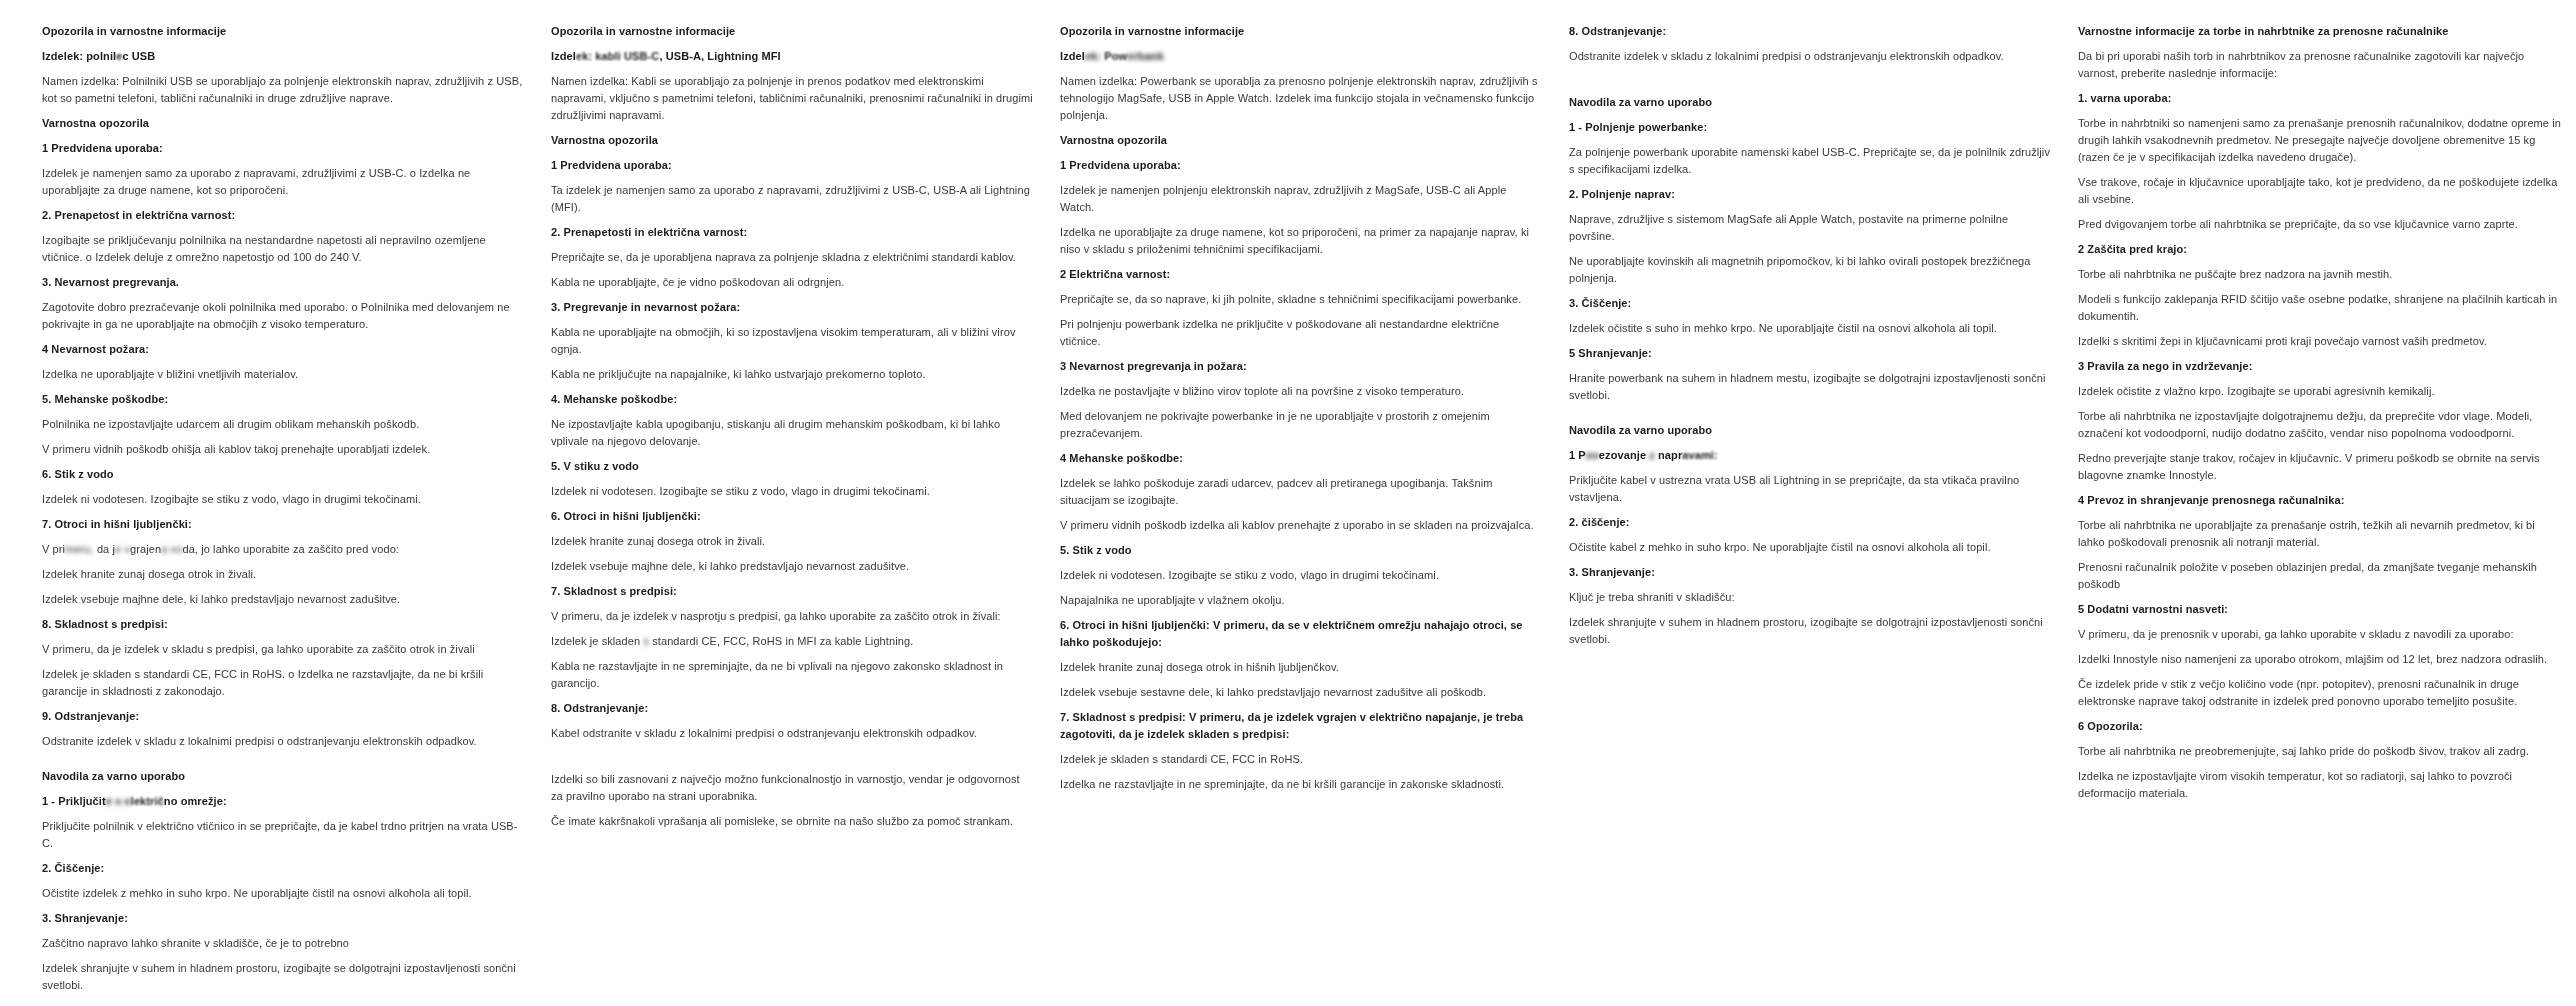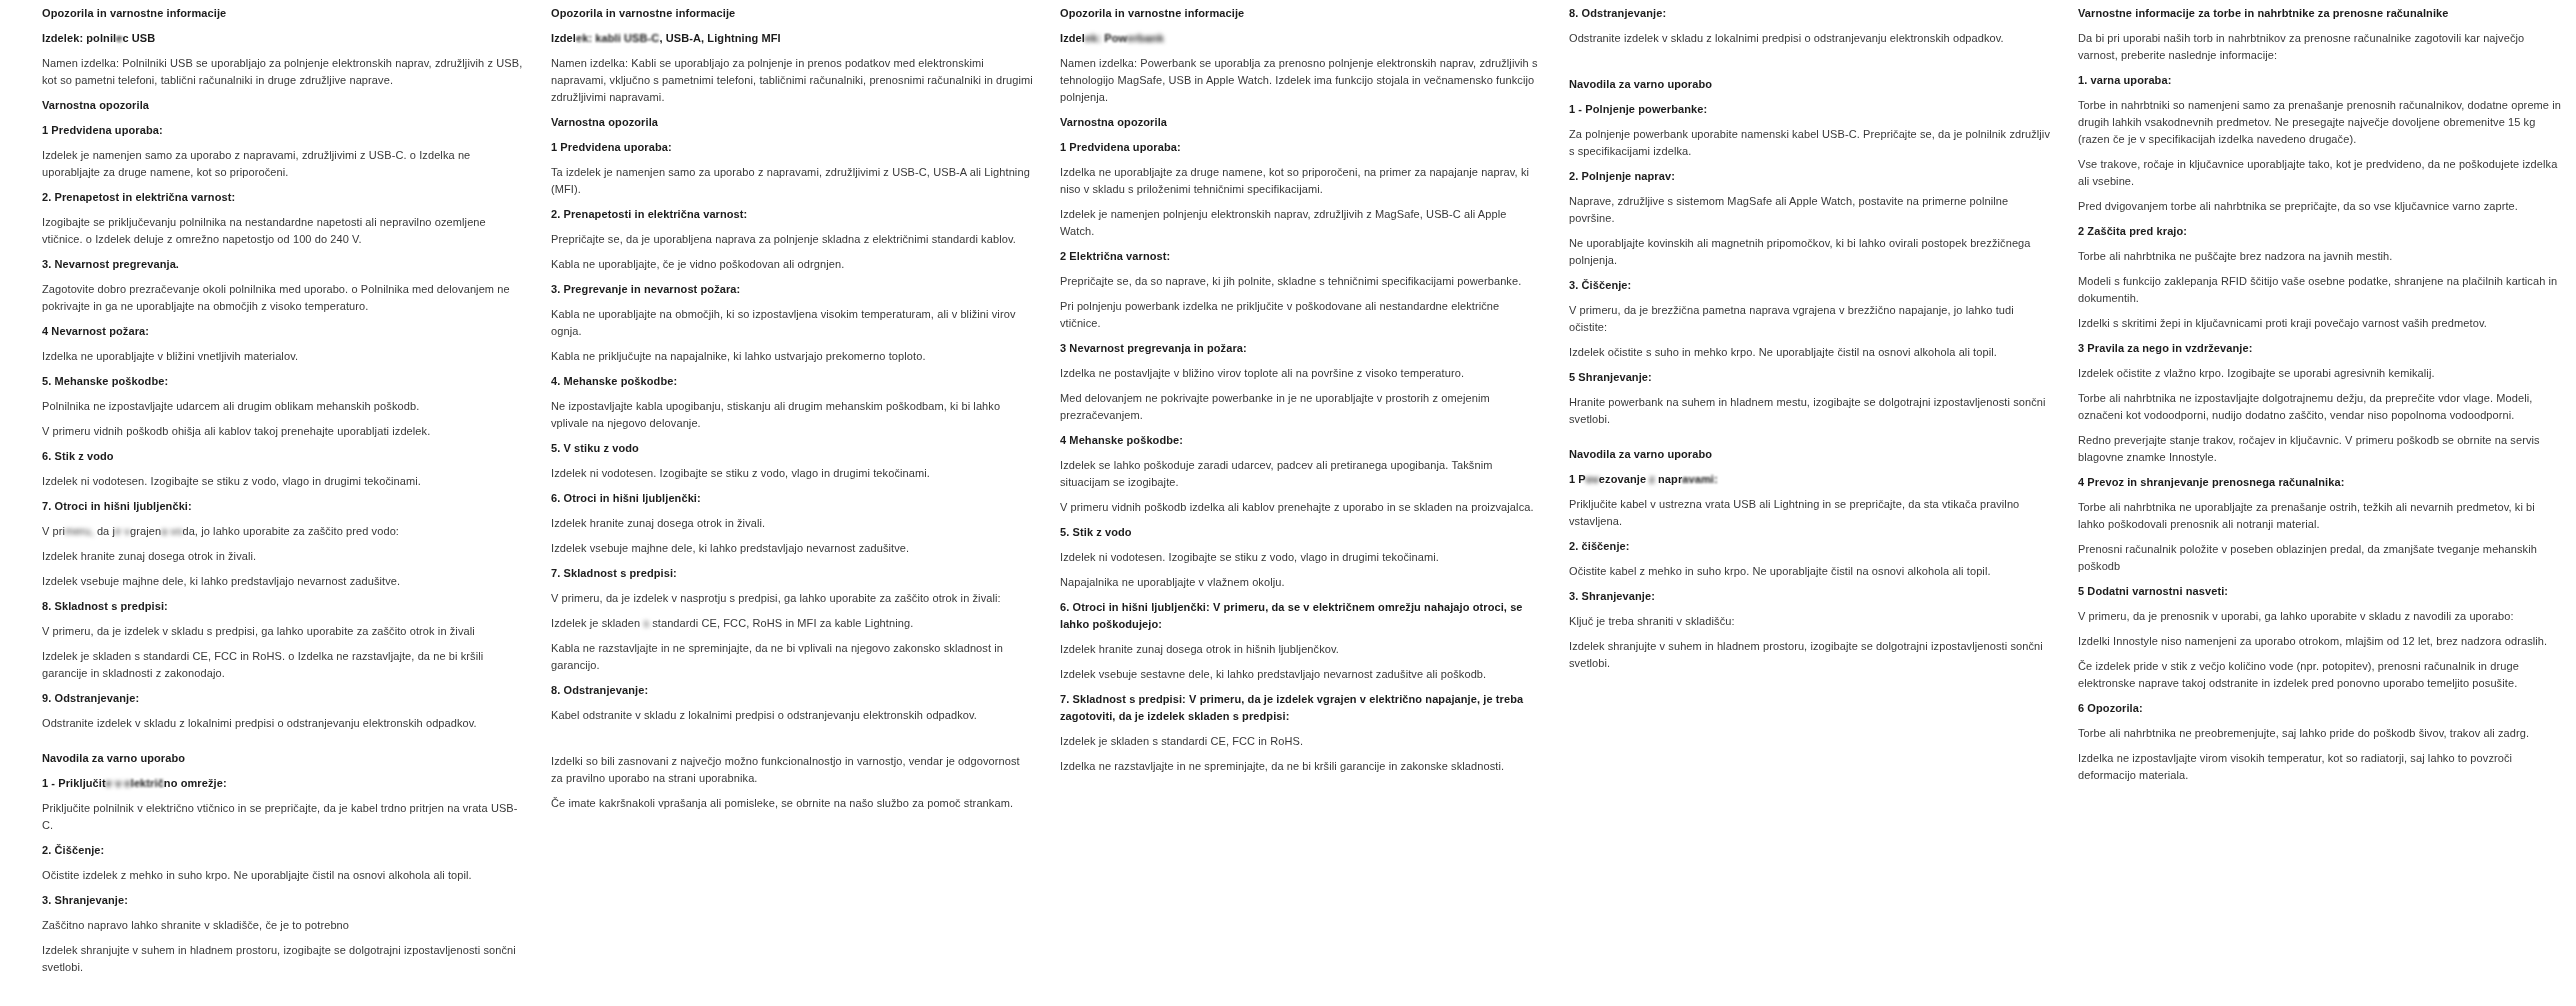--- a/index.html
+++ b/index.html
@@ -8,21 +8,21 @@
     width: 2576px;
     height: 1006px;
     background: #ffffff;
     overflow: hidden;
     font-family: "Liberation Sans", sans-serif;
   }
   .canvas {
     box-sizing: border-box;
     width: 2576px;
     height: 1006px;
-    padding: 5px 16px 0 42px;
+    padding: 23px 16px 0 42px;
     display: flex;
     gap: 26px;
   }
   .col {
     flex: none;
     width: 483px;
   }
   .b-h, .b-p {
     font-size: 11px;
     line-height: 17px;
@@ -112,22 +112,22 @@
       <div class="gap"></div>
       <div class="b-p">Izdelki so bili zasnovani z največjo možno funkcionalnostjo in varnostjo, vendar je odgovornost za pravilno uporabo na strani uporabnika.</div>
       <div class="b-p">Če imate kakršnakoli vprašanja ali pomisleke, se obrnite na našo službo za pomoč strankam.</div>
     </div>
     <div class="col">
       <div class="b-h">Opozorila in varnostne informacije</div>
       <div class="b-h"><span>Izdel</span><span class="blur">ek: </span><span class="blur-light">Pow</span><span class="blur">erbank</span></div>
       <div class="b-p">Namen izdelka: Powerbank se uporablja za prenosno polnjenje elektronskih naprav, združljivih s tehnologijo MagSafe, USB in Apple Watch. Izdelek ima funkcijo stojala in večnamensko funkcijo polnjenja.</div>
       <div class="b-h">Varnostna opozorila</div>
       <div class="b-h">1 Predvidena uporaba:</div>
+      <div class="b-p">Izdelek je namenjen polnjenju elektronskih naprav, združljivih z MagSafe, USB-C ali Apple Watch.</div>
       <div class="b-p">Izdelka ne uporabljajte za druge namene, kot so priporočeni, na primer za napajanje naprav, ki niso v skladu s priloženimi tehničnimi specifikacijami.</div>
-      <div class="b-p">Izdelek je namenjen polnjenju elektronskih naprav, združljivih z MagSafe, USB-C ali Apple Watch.</div>
       <div class="b-h">2 Električna varnost:</div>
       <div class="b-p">Prepričajte se, da so naprave, ki jih polnite, skladne s tehničnimi specifikacijami powerbanke.</div>
       <div class="b-p">Pri polnjenju powerbank izdelka ne priključite v poškodovane ali nestandardne električne vtičnice.</div>
       <div class="b-h">3 Nevarnost pregrevanja in požara:</div>
       <div class="b-p">Izdelka ne postavljajte v bližino virov toplote ali na površine z visoko temperaturo.</div>
       <div class="b-p">Med delovanjem ne pokrivajte powerbanke in je ne uporabljajte v prostorih z omejenim prezračevanjem.</div>
       <div class="b-h">4 Mehanske poškodbe:</div>
       <div class="b-p">Izdelek se lahko poškoduje zaradi udarcev, padcev ali pretiranega upogibanja. Takšnim situacijam se izogibajte.</div>
       <div class="b-p">V primeru vidnih poškodb izdelka ali kablov prenehajte z uporabo in se skladen na proizvajalca.</div>
       <div class="b-h">5. Stik z vodo</div>
@@ -144,21 +144,20 @@
       <div class="b-h">8. Odstranjevanje:</div>
       <div class="b-p">Odstranite izdelek v skladu z lokalnimi predpisi o odstranjevanju elektronskih odpadkov.</div>
       <div class="gap"></div>
       <div class="b-h">Navodila za varno uporabo</div>
       <div class="b-h">1 - Polnjenje powerbanke:</div>
       <div class="b-p">Za polnjenje powerbank uporabite namenski kabel USB-C. Prepričajte se, da je polnilnik združljiv s specifikacijami izdelka.</div>
       <div class="b-h">2. Polnjenje naprav:</div>
       <div class="b-p">Naprave, združljive s sistemom MagSafe ali Apple Watch, postavite na primerne polnilne površine.</div>
       <div class="b-p">Ne uporabljajte kovinskih ali magnetnih pripomočkov, ki bi lahko ovirali postopek brezžičnega polnjenja.</div>
       <div class="b-h">3. Čiščenje:</div>
-      <div class="b-p">V primeru, da je brezžična pametna naprava vgrajena v brezžično napajanje, jo lahko tudi očistite:</div>
       <div class="b-p">Izdelek očistite s suho in mehko krpo. Ne uporabljajte čistil na osnovi alkohola ali topil.</div>
       <div class="b-h">5 Shranjevanje:</div>
       <div class="b-p">Hranite powerbank na suhem in hladnem mestu, izogibajte se dolgotrajni izpostavljenosti sončni svetlobi.</div>
       <div class="gap gap-sm"></div>
       <div class="b-h">Navodila za varno uporabo</div>
       <div class="b-h"><span>1 P</span><span class="blur">ov</span><span>ezovanje </span><span class="blur">z</span><span> napr</span><span class="blur-light">avami:</span></div>
       <div class="b-p">Priključite kabel v ustrezna vrata USB ali Lightning in se prepričajte, da sta vtikača pravilno vstavljena.</div>
       <div class="b-h">2. čiščenje:</div>
       <div class="b-p">Očistite kabel z mehko in suho krpo. Ne uporabljajte čistil na osnovi alkohola ali topil.</div>
       <div class="b-h">3. Shranjevanje:</div>

